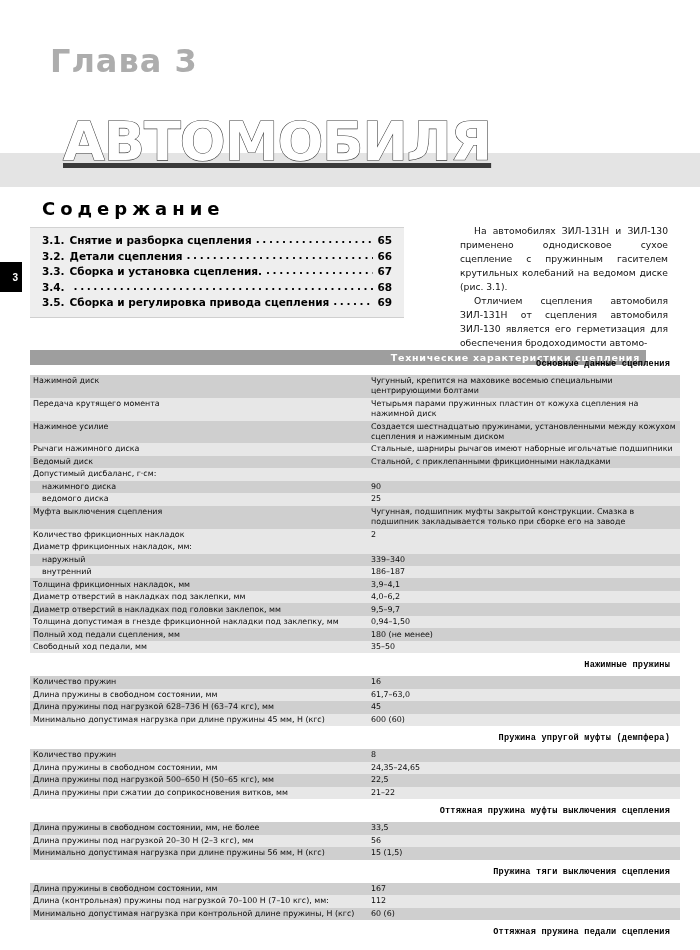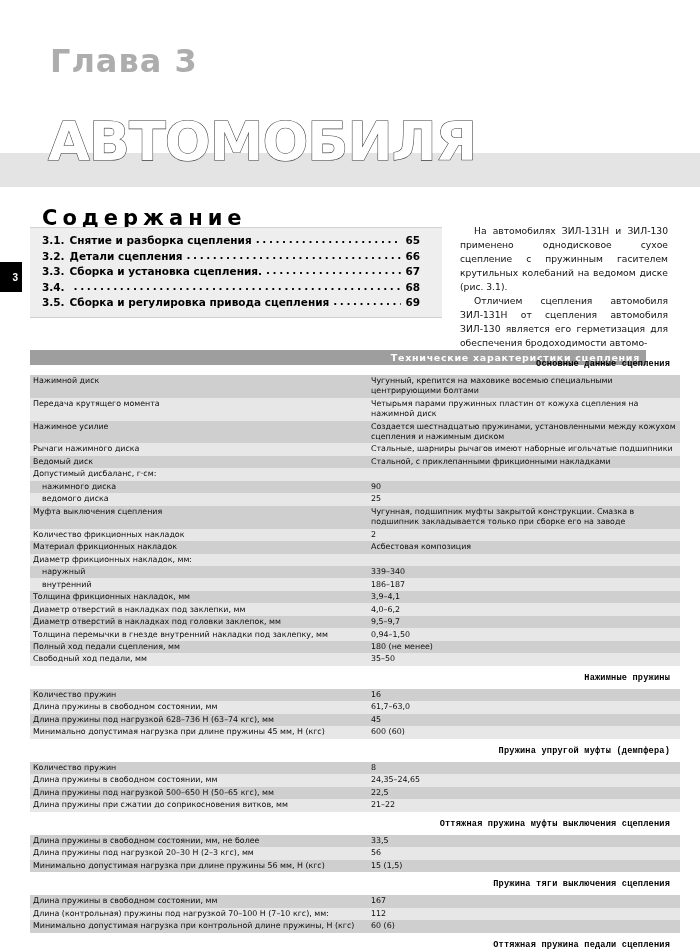--- a/index.html
+++ b/index.html
@@ -31,44 +31,44 @@
     position:absolute;
     font-family:"DejaVu Sans",sans-serif;
     font-weight:bold;
     color:#ffffff;
     -webkit-text-stroke:1.1px #3a3a3a;
     paint-order:stroke fill;
     white-space:nowrap;
     letter-spacing:-1px;
   }
   .title-line1{left:82px;top:73px;font-size:47px;}
-  .title-line2{left:48px;top:110px;font-size:54px;}
+  .title-line2{left:63px;top:110px;font-size:54px;text-decoration:underline;}
 
   
   .side-tab{
     position:absolute;left:0;top:262px;width:22px;height:30px;
     background:#000;color:#fff;
     font-size:10px;font-weight:bold;
     display:flex;align-items:center;justify-content:flex-end;
     padding-right:4px;box-sizing:border-box;
   }
 
   
   .contents-title{
-    position:absolute;left:42px;top:206px;
-    font-size:21px;font-weight:bold;
+    position:absolute;left:42px;top:198px;
+    font-size:18px;font-weight:bold;
     letter-spacing:5px;
     font-family:"DejaVu Sans",sans-serif;
   }
   .toc-box{
-    position:absolute;left:30px;top:227px;width:412px;
+    position:absolute;left:30px;top:227px;width:374px;
     background:#eeeeee;
     border-top:1px solid #d2d2d2;
     border-bottom:1px solid #cfcfcf;
-    padding:5px 22px 6px 12px;
+    padding:5px 12px 6px 12px;
     box-sizing:border-box;
   }
   .toc-row{
     display:flex;align-items:baseline;
     font-size:10.5px;font-weight:bold;
     font-family:"DejaVu Sans",sans-serif;
     line-height:15.5px;
     white-space:nowrap;
   }
   .toc-num{margin-right:5px;}
@@ -222,24 +222,20 @@
             <td class="val">25</td>
           </tr>
           <tr class="r0">
             <td class="key">Муфта выключения сцепления</td>
             <td class="val">Чугунная, подшипник муфты закрытой конструкции. Смазка в подшипник закладывается только при сборке его на заводе</td>
           </tr>
           <tr class="r1">
             <td class="key">Количество фрикционных накладок</td>
             <td class="val">2</td>
           </tr>
-          <tr class="r0">
-            <td class="key">Материал фрикционных накладок</td>
-            <td class="val">Асбестовая композиция</td>
-          </tr>
           <tr class="r1">
             <td class="key">Диаметр фрикционных накладок, мм:</td>
             <td class="val"></td>
           </tr>
           <tr class="r0">
             <td class="key indent">наружный</td>
             <td class="val">339–340</td>
           </tr>
           <tr class="r1">
             <td class="key indent">внутренний</td>
@@ -251,21 +247,21 @@
           </tr>
           <tr class="r1">
             <td class="key">Диаметр отверстий в накладках под заклепки, мм</td>
             <td class="val">4,0–6,2</td>
           </tr>
           <tr class="r0">
             <td class="key">Диаметр отверстий в накладках под головки заклепок, мм</td>
             <td class="val">9,5–9,7</td>
           </tr>
           <tr class="r1">
-            <td class="key">Толщина перемычки в гнезде внутренний накладки под заклепку, мм</td>
+            <td class="key">Толщина допустимая в гнезде фрикционной накладки под заклепку, мм</td>
             <td class="val">0,94–1,50</td>
           </tr>
           <tr class="r0">
             <td class="key">Полный ход педали сцепления, мм</td>
             <td class="val">180 (не менее)</td>
           </tr>
           <tr class="r1">
             <td class="key">Свободный ход педали, мм</td>
             <td class="val">35–50</td>
           </tr>

